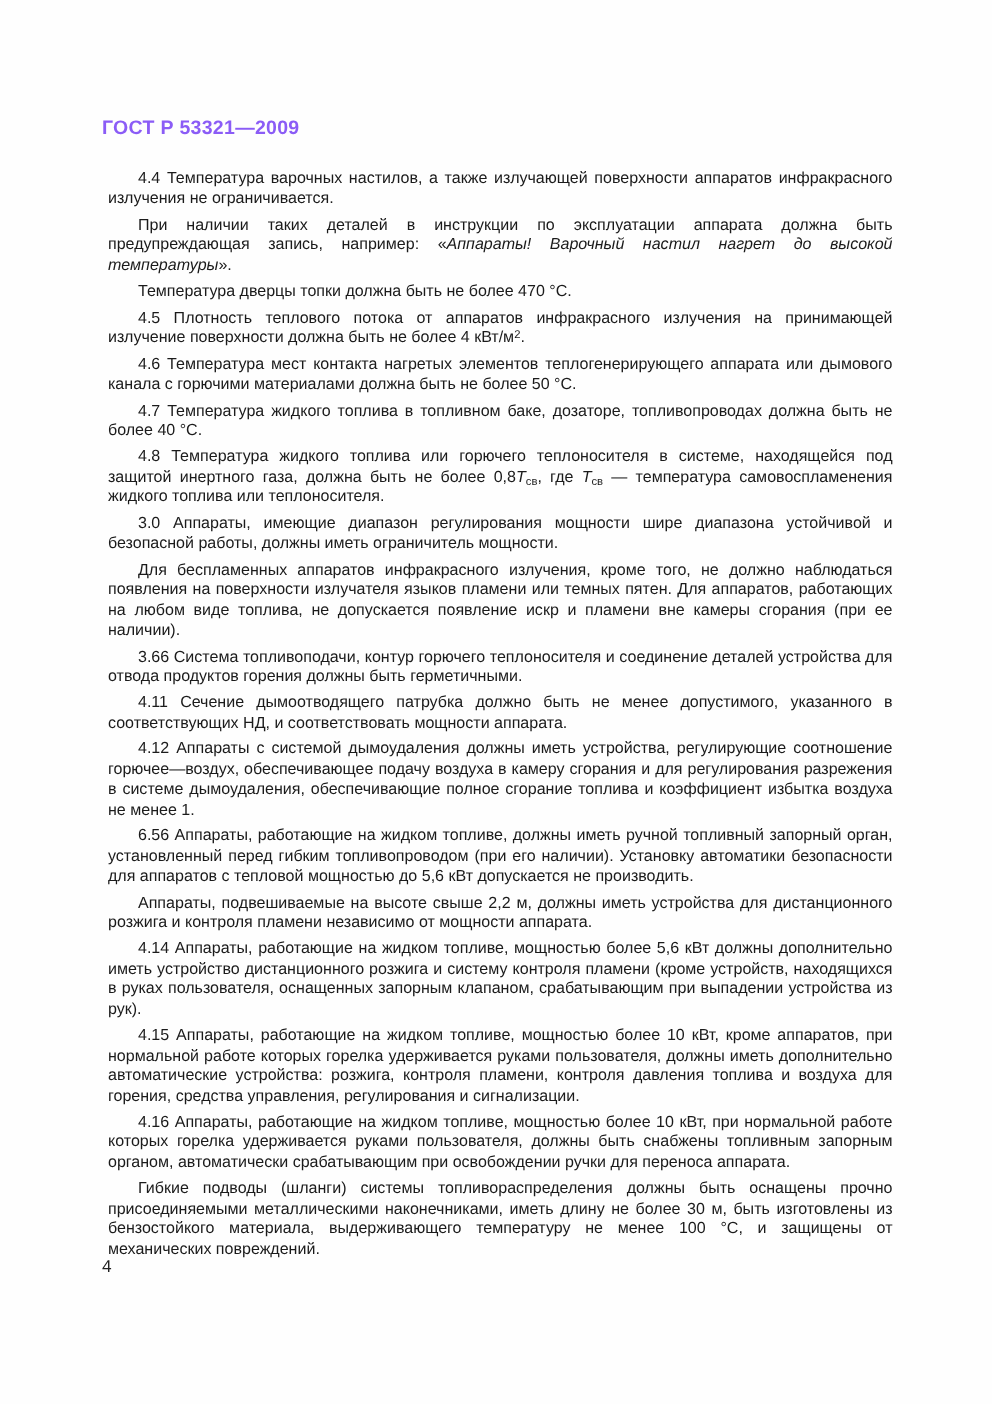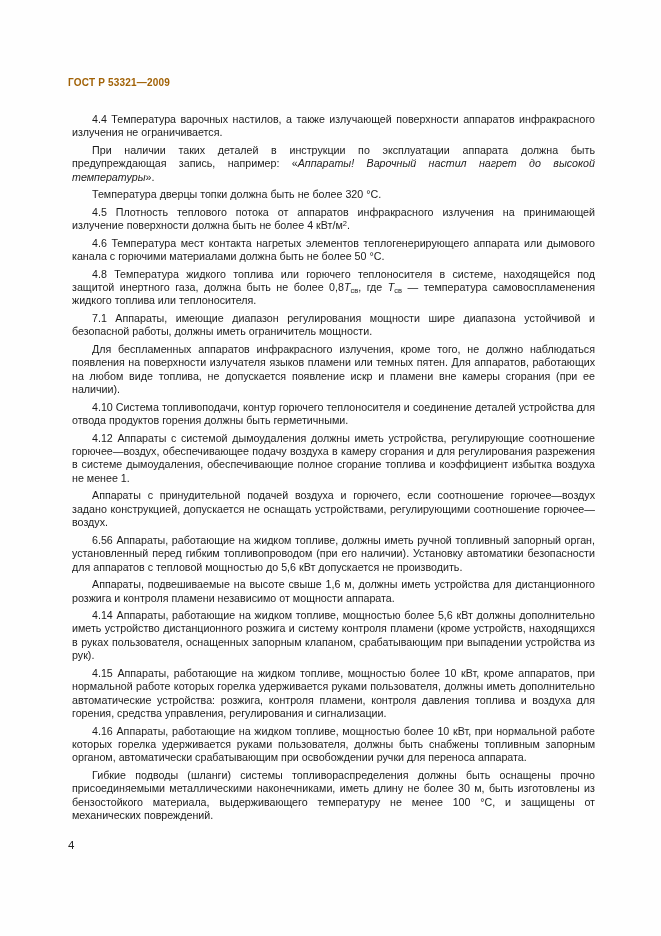--- a/index.html
+++ b/index.html
@@ -11,24 +11,24 @@
   }
   .sheet {
     position: relative;
     width: 661px; height: 936px;
     background: #fefefe;
     overflow: hidden;
   }
   .doc-header {
     position: absolute;
     left: 68px; top: 77px;
-    font-size: 10px;
+    font-size: 13px;
     font-weight: bold;
     letter-spacing: 0.2px;
-    color: #a16207;
+    color: #8b5cf6;
     white-space: nowrap;
   }
   .doc-body {
     position: absolute;
     left: 68px; top: 109px;
     width: 531px;
     font-size: 10.7px;
     line-height: 13.45px;
     text-align: justify;
     color: #1b1b1b;
@@ -62,31 +62,32 @@
 </style>
 </head>
 <body>
 
 <div class="sheet">
   <div class="doc-header">ГОСТ Р 53321—2009</div>
 
   <div class="doc-body">
       <p class="para"><span>4.4 Температура варочных настилов, а также излучающей поверхности аппаратов инфракрасного излучения не ограничивается.</span></p>
       <p class="para"><span>При наличии таких деталей в инструкции по эксплуатации аппарата должна быть предупреждающая запись, например: «</span><i>Аппараты! Варочный настил нагрет до высокой температуры</i><span>».</span></p>
-      <p class="para"><span>Температура дверцы топки должна быть не более 320 °С.</span></p>
+      <p class="para"><span>Температура дверцы топки должна быть не более 470 °С.</span></p>
       <p class="para"><span>4.5 Плотность теплового потока от аппаратов инфракрасного излучения на принимающей излучение поверхности должна быть не более 4 кВт/м</span><sup>2</sup><span>.</span></p>
       <p class="para"><span>4.6 Температура мест контакта нагретых элементов теплогенерирующего аппарата или дымового канала с горючими материалами должна быть не более 50 °С.</span></p>
+      <p class="para"><span>4.7 Температура жидкого топлива в топливном баке, дозаторе, топливопроводах должна быть не более 40 °С.</span></p>
       <p class="para"><span>4.8 Температура жидкого топлива или горючего теплоносителя в системе, находящейся под защитой инертного газа, должна быть не более 0,8</span><i>T</i><sub>св</sub><span>, где </span><i>T</i><sub>св</sub><span> — температура самовоспламенения жидкого топлива или теплоносителя.</span></p>
-      <p class="para"><span>7.1 Аппараты, имеющие диапазон регулирования мощности шире диапазона устойчивой и безопасной работы, должны иметь ограничитель мощности.</span></p>
+      <p class="para"><span>3.0 Аппараты, имеющие диапазон регулирования мощности шире диапазона устойчивой и безопасной работы, должны иметь ограничитель мощности.</span></p>
       <p class="para"><span>Для беспламенных аппаратов инфракрасного излучения, кроме того, не должно наблюдаться появления на поверхности излучателя языков пламени или темных пятен. Для аппаратов, работающих на любом виде топлива, не допускается появление искр и пламени вне камеры сгорания (при ее наличии).</span></p>
-      <p class="para"><span>4.10 Система топливоподачи, контур горючего теплоносителя и соединение деталей устройства для отвода продуктов горения должны быть герметичными.</span></p>
+      <p class="para"><span>3.66 Система топливоподачи, контур горючего теплоносителя и соединение деталей устройства для отвода продуктов горения должны быть герметичными.</span></p>
+      <p class="para"><span>4.11 Сечение дымоотводящего патрубка должно быть не менее допустимого, указанного в соответствующих НД, и соответствовать мощности аппарата.</span></p>
       <p class="para"><span>4.12 Аппараты с системой дымоудаления должны иметь устройства, регулирующие соотношение горючее—воздух, обеспечивающее подачу воздуха в камеру сгорания и для регулирования разрежения в системе дымоудаления, обеспечивающие полное сгорание топлива и коэффициент избытка воздуха не менее 1.</span></p>
-      <p class="para"><span>Аппараты с принудительной подачей воздуха и горючего, если соотношение горючее—воздух задано конструкцией, допускается не оснащать устройствами, регулирующими соотношение горючее—воздух.</span></p>
       <p class="para"><span>6.56 Аппараты, работающие на жидком топливе, должны иметь ручной топливный запорный орган, установленный перед гибким топливопроводом (при его наличии). Установку автоматики безопасности для аппаратов с тепловой мощностью до 5,6 кВт допускается не производить.</span></p>
-      <p class="para"><span>Аппараты, подвешиваемые на высоте свыше 1,6 м, должны иметь устройства для дистанционного розжига и контроля пламени независимо от мощности аппарата.</span></p>
+      <p class="para"><span>Аппараты, подвешиваемые на высоте свыше 2,2 м, должны иметь устройства для дистанционного розжига и контроля пламени независимо от мощности аппарата.</span></p>
       <p class="para"><span>4.14 Аппараты, работающие на жидком топливе, мощностью более 5,6 кВт должны дополнительно иметь устройство дистанционного розжига и систему контроля пламени (кроме устройств, находящихся в руках пользователя, оснащенных запорным клапаном, срабатывающим при выпадении устройства из рук).</span></p>
       <p class="para"><span>4.15 Аппараты, работающие на жидком топливе, мощностью более 10 кВт, кроме аппаратов, при нормальной работе которых горелка удерживается руками пользователя, должны иметь дополнительно автоматические устройства: розжига, контроля пламени, контроля давления топлива и воздуха для горения, средства управления, регулирования и сигнализации.</span></p>
       <p class="para"><span>4.16 Аппараты, работающие на жидком топливе, мощностью более 10 кВт, при нормальной работе которых горелка удерживается руками пользователя, должны быть снабжены топливным запорным органом, автоматически срабатывающим при освобождении ручки для переноса аппарата.</span></p>
       <p class="para"><span>Гибкие подводы (шланги) системы топливораспределения должны быть оснащены прочно присоединяемыми металлическими наконечниками, иметь длину не более 30 м, быть изготовлены из бензостойкого материала, выдерживающего температуру не менее 100 °С, и защищены от механических повреждений.</span></p>
     </div>
 
   <div class="page-num">4</div>
 </div>
 
 </body></html>

